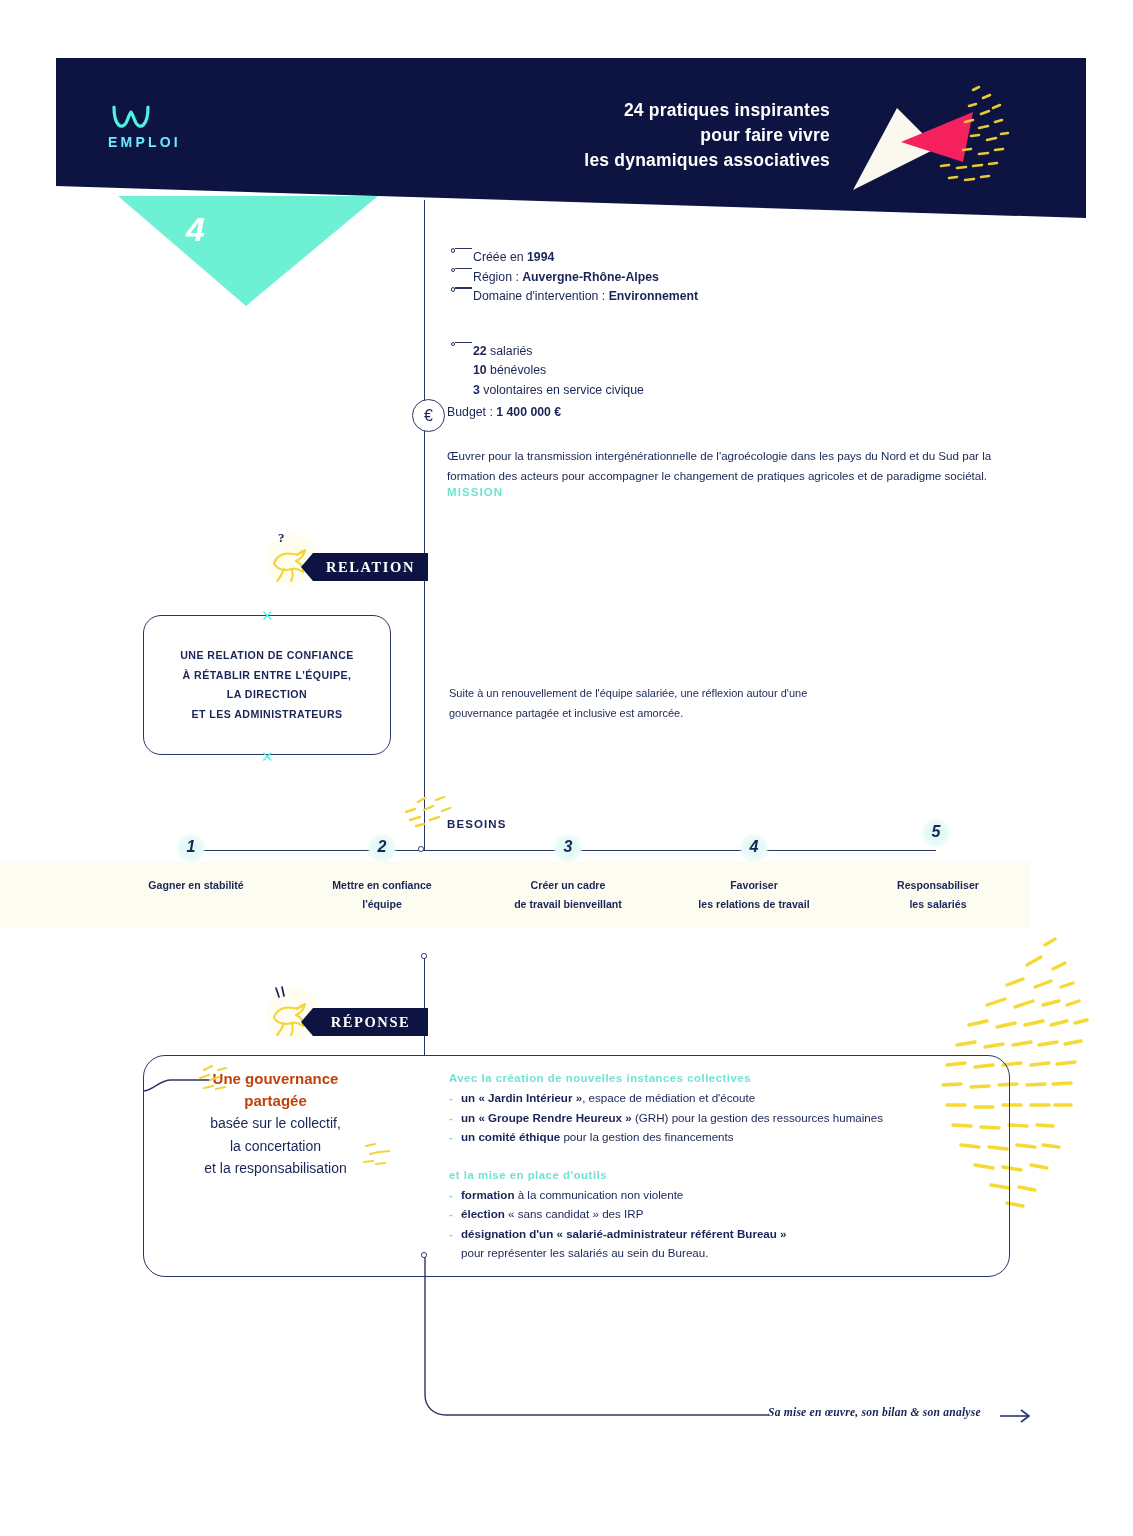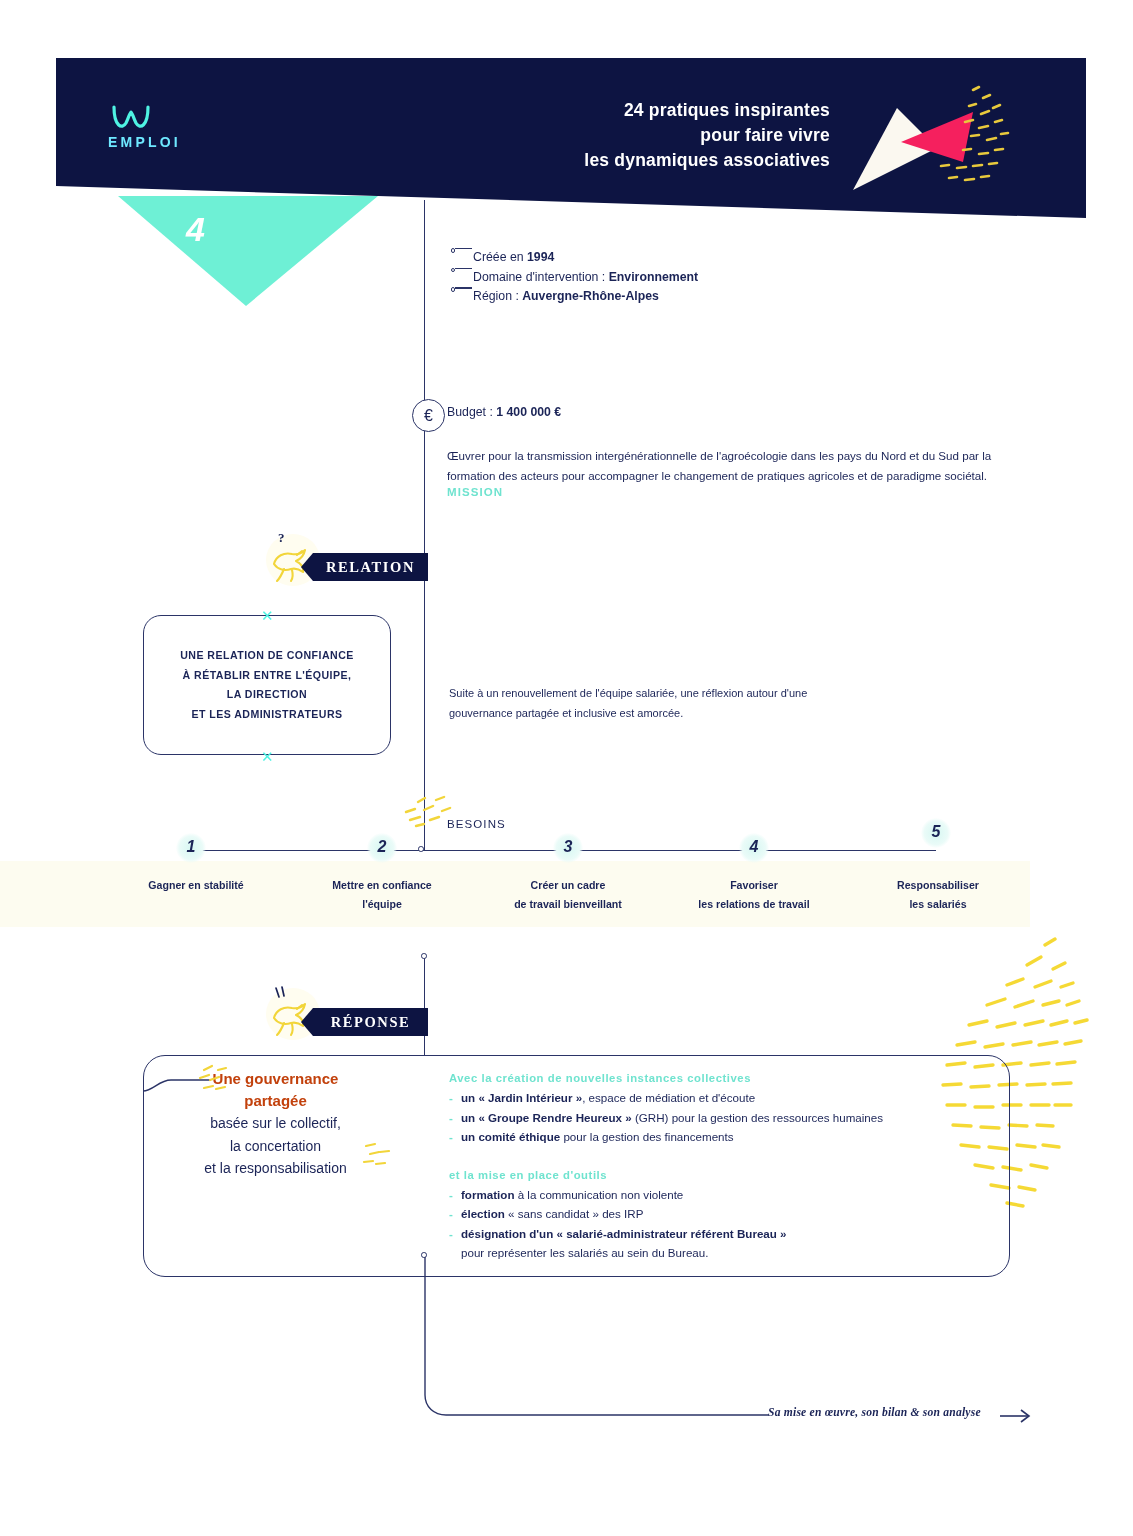--- a/index.html
+++ b/index.html
@@ -115,21 +115,21 @@
     line-height:1;
   }
   #constat-para{
     left:449px;top:659px;width:400px;
     font-size:11px;line-height:20px;color:#1b2457;margin-top:24px;
   }
 
   
   #besoins-band{left:0px;top:861px;width:1030px;height:66px;background:#fdfcf0;}
   #besoins-label{
-    left:447px;top:818px;font-size:11.5px;font-weight:400;letter-spacing:1.1px;
+    left:447px;top:818px;font-size:11.5px;font-weight:700;letter-spacing:1.1px;
     color:#1b2457;
   }
   #besoins-axis{left:196px;top:850px;width:740px;height:1.4px;background:#2b3467;}
   .besoin-num{
     position:absolute;top:838px;width:40px;text-align:center;
     font-size:16px;font-weight:800;font-style:italic;color:#1b2457;
   }
   .besoin-halo{
     position:absolute;top:833px;width:30px;height:30px;border-radius:50%;
     background:radial-gradient(circle,#d7f7f2 0%,#eafbf8 55%,rgba(255,255,255,0) 72%);
@@ -246,28 +246,41 @@
 
   <div class="abs" id="info-list">
     <div class="info-row rel">
       <span class="tickdot"></span>
       <span class="tick"></span>
       <span>Créée en </span><b>1994</b>
     </div>
     <div class="info-row rel">
       <span class="tickdot"></span>
       <span class="tick"></span>
-      <span>Domaine d'intervention : </span><b>Environnement</b>
+      <span>Région : </span><b>Auvergne-Rhône-Alpes</b>
     </div>
     <div class="info-row rel">
       <span class="tickdot"></span>
       <span class="tick"></span>
-      <span>Région : </span><b>Auvergne-Rhône-Alpes</b>
-    </div>
-
+      <span>Domaine d'intervention : </span><b>Environnement</b>
+    </div>
+
+    <div id="info-people">
+      <div class="info-row rel">
+        <span class="tickdot"></span>
+        <span class="tick"></span>
+        <b>22</b><span> salariés</span>
+      </div>
+      <div class="info-row">
+        <b>10</b><span> bénévoles</span>
+      </div>
+      <div class="info-row">
+        <b>3</b><span> volontaires en service civique</span>
+      </div>
+    </div>
   </div>
 
   <div class="abs" id="euro-circle">€</div>
   <div class="abs" id="budget-row">
     <span>Budget : </span><b>1 400 000 €</b>
   </div>
 
   <div class="abs" id="mission">
     <div id="mission-text">Œuvrer pour la transmission intergénérationnelle de l'agroécologie dans les pays du Nord et du Sud par la formation des acteurs pour accompagner le changement de pratiques agricoles et de paradigme sociétal.</div>
     <div id="mission-label">MISSION</div>

